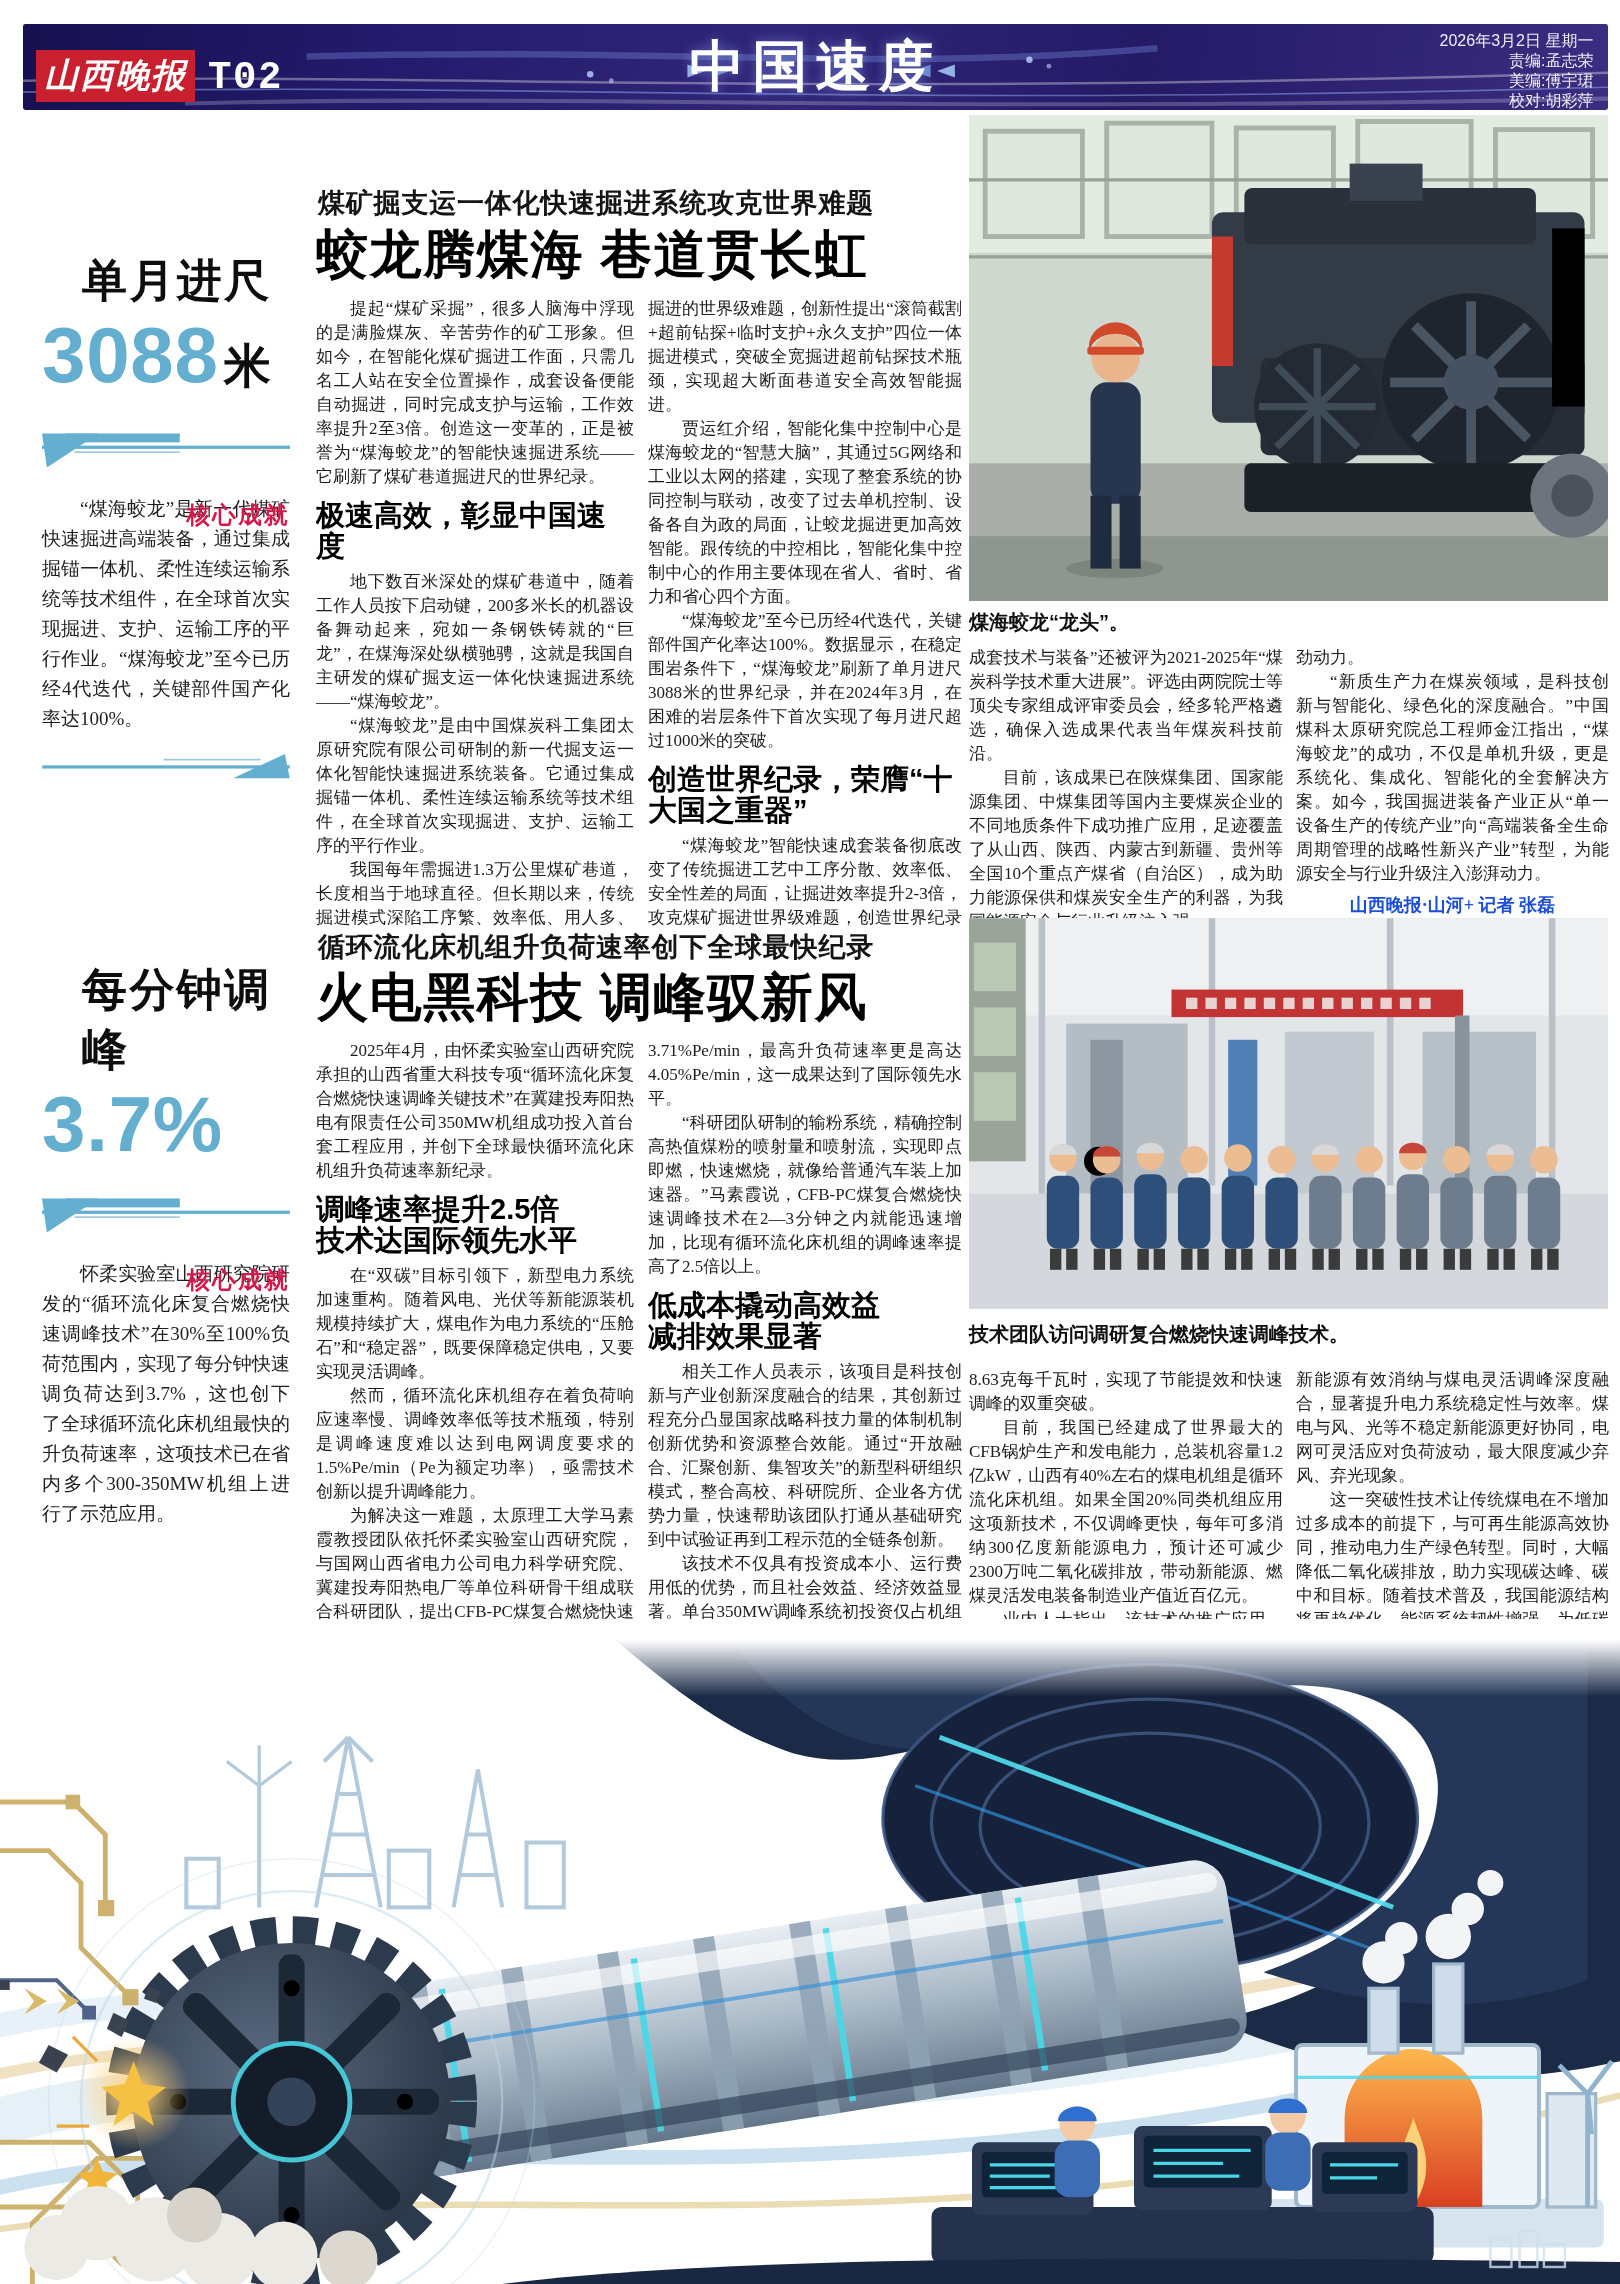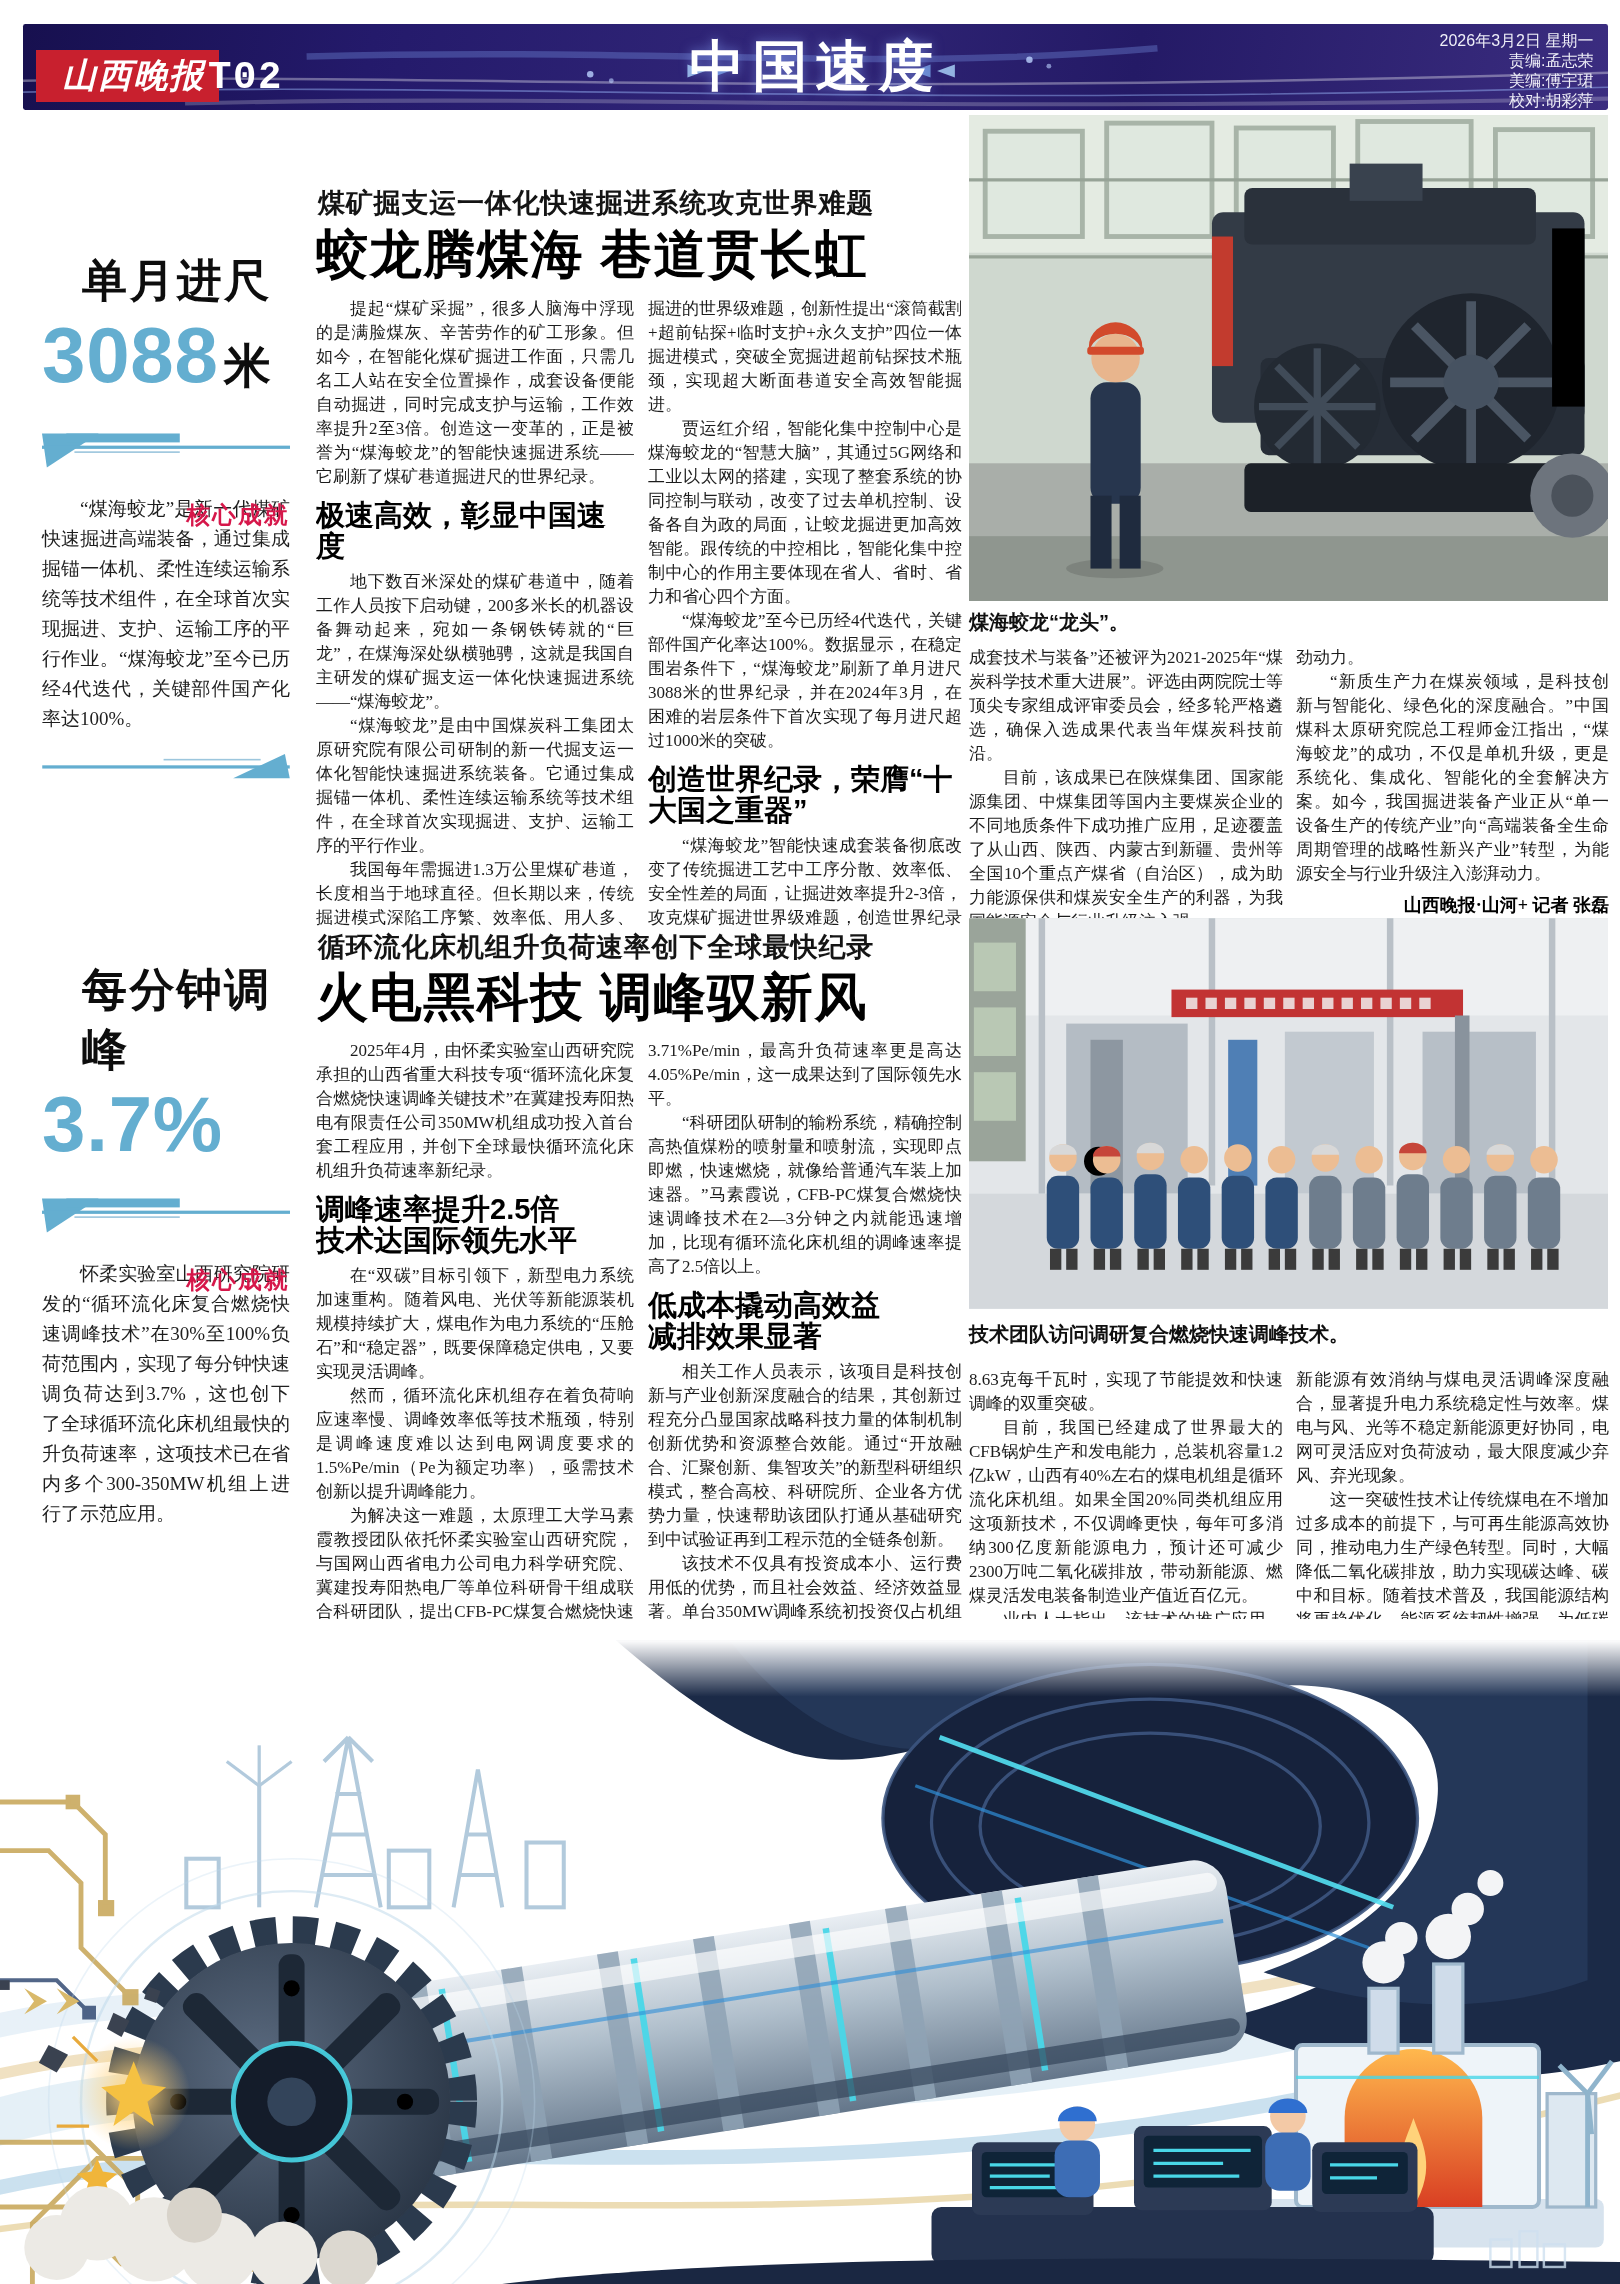--- a/index.html
+++ b/index.html
@@ -2,22 +2,22 @@
 <html style="font-size:13px"><head>
 <meta charset="utf-8">
 <style>
   html,body{margin:0;padding:0;background:#e9e9e9;}
   .page{position:relative;width:1620px;height:2284px;margin:0 auto;background:#ffffff;overflow:hidden;
         font-family:"Liberation Sans","DejaVu Sans",sans-serif;color:#111;}
   
   .banner{position:absolute;left:23px;top:24px;width:1585px;height:86px;border-radius:2.4px;
           background:linear-gradient(100deg,#17104f 0%,#241a6b 22%,#312678 48%,#241a66 70%,#3b2d80 100%);overflow:hidden;}
   .banner svg.swoosh{position:absolute;left:0;top:0;width:100%;height:100%;}
-  .brand-box{position:absolute;left:13px;bottom:8px;width:171px;height:52px;background:#c8202e;
-             display:flex;align-items:center;justify-content:center;padding-left:12px;}
+  .brand-box{position:absolute;left:13px;bottom:8px;width:159px;height:52px;background:#c8202e;
+             display:flex;align-items:center;justify-content:center;}
   .brand-box span{color:#fff;font-family:"Liberation Serif","DejaVu Serif",serif;font-weight:900;
                   font-style:italic;font-size:34px;letter-spacing:1.6px;}
   .page-no{position:absolute;left:185px;bottom:9.7px;color:#fff;font-size:39px;font-weight:700;letter-spacing:1.6px;font-family:Liberation Mono, monospace;}
   .banner-title{position:absolute;left:50%;top:50%;transform:translate(-50%,-50%);margin:0;color:#fff;
                 font-size:55px;font-weight:900;letter-spacing:8px;text-shadow:0 0 11.3px rgba(140,170,255,.55);}
   .pub-info{position:absolute;right:14.6px;top:6.5px;text-align:right;color:#efeff8;font-size:16px;line-height:20px;}
   
   .stat-block{position:absolute;left:42px;width:248px;}
   .stat-label{font-size:45px;font-weight:900;color:#0d0d0d;letter-spacing:2.4px;margin-left:40px;}
   .stat-value{margin-top:4.9px;display:flex;align-items:baseline;}
@@ -31,21 +31,21 @@
   .bottom-rule{margin-top:19.4px;}
   
   .kicker{position:absolute;margin:0;font-size:27px;font-weight:600;color:#141414;letter-spacing:0.8px;}
   .headline{position:absolute;margin:0;font-size:52px;font-weight:900;color:#000;letter-spacing:1.6px;}
   .col{position:absolute;overflow:hidden;}
   .para{margin:0;font-family:"Liberation Serif","DejaVu Serif",serif;font-size:17px;line-height:24px;
         text-align:justify;text-indent:2em;color:#1c1c1c;}
   .para.cont{text-indent:0;}
   .sub{margin:11.3px 0 8px;font-size:29px;font-weight:800;line-height:31px;color:#000;white-space:pre-line;
        font-family:"Liberation Sans","DejaVu Sans",sans-serif;}
-  .byline{margin-top:6.5px;text-align:right;font-size:18px;font-weight:700;color:#000000;
+  .byline{margin-top:6.5px;text-align:center;font-size:18px;font-weight:700;color:#1d4ed8;
           font-family:"Liberation Serif","DejaVu Serif",serif;}
   .photo{position:absolute;overflow:hidden;background:#dfe3e2;}
   .photo svg{display:block;}
   .caption{position:absolute;margin:0;font-size:20px;font-weight:700;color:#101010;}
   
   .illustration{position:absolute;left:0;top:1640px;width:1620px;height:644px;}
 </style>
 </head>
 <body>
 

